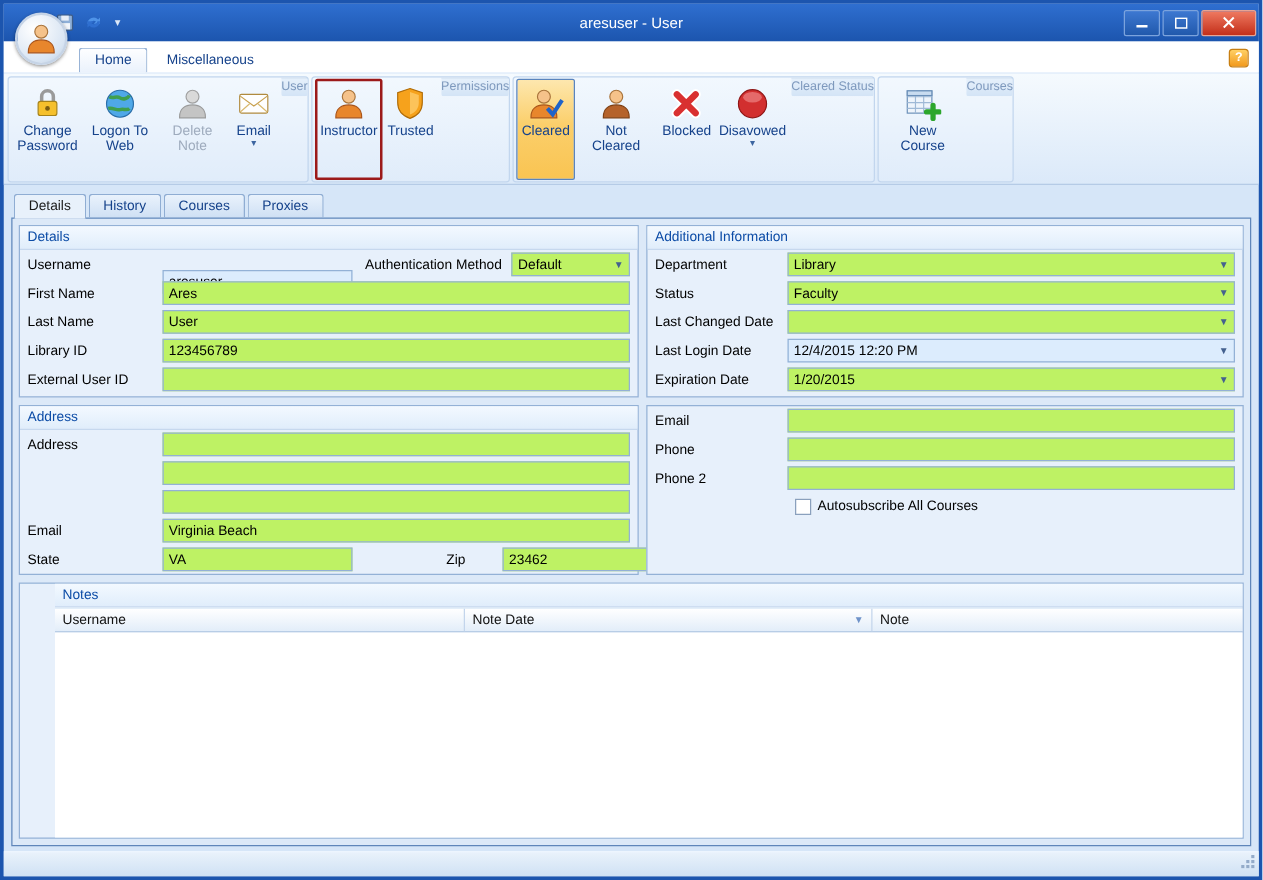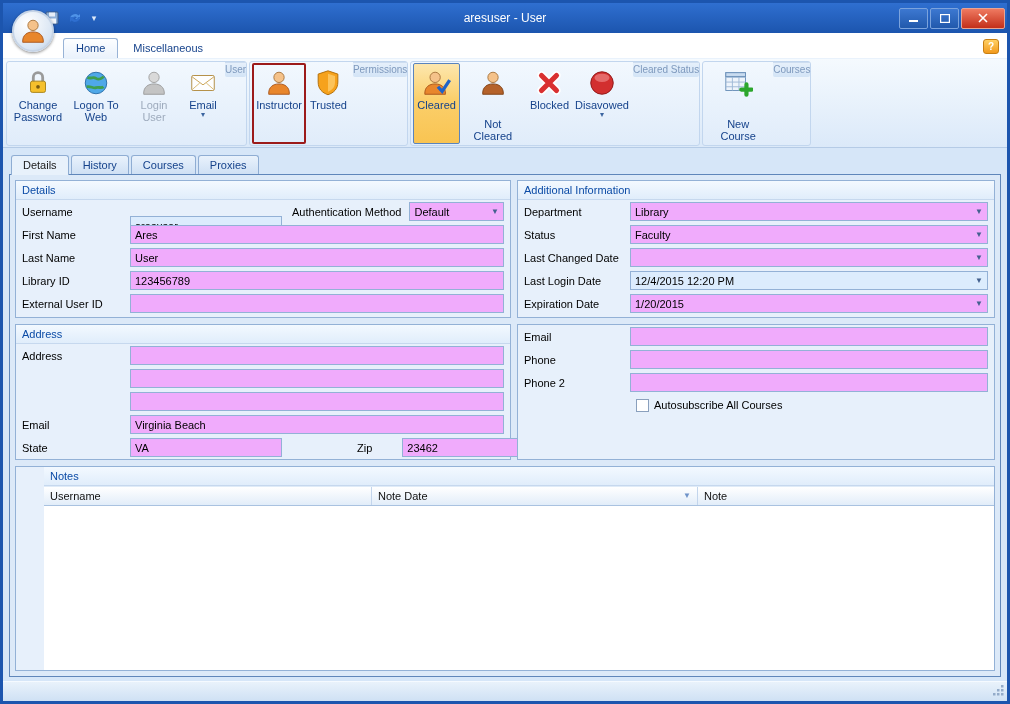--- a/index.html
+++ b/index.html
@@ -43,21 +43,21 @@
             border-bottom: 1px solid #b5cbe6; display: flex; padding: 1px 2px 0; flex: 0 0 auto; }
   .rgroup { display: flex; flex-direction: row; border: 1px solid #c2d6ee; border-radius: 3px;
             margin: 1px; background: linear-gradient(#f2f8fe, #e0ecfa); }
   .rbtns { flex: 1; display: flex; align-items: stretch; padding: 1px 2px; }
   .rcap { height: 15px; text-align: center; color: #7e99bd; font-size: 10px;
           background: linear-gradient(#e6f0fb, #d3e4f6); border-top: 1px solid #cdddf0;
           border-radius: 0 0 2px 2px; padding-top: 1px; }
   .rb { max-width: 58px; min-width: 40px; display: flex; flex-direction: column; align-items: center;
         padding: 3px 3px 1px; border: 1px solid transparent; border-radius: 2px; color: #15428b;
         text-align: center; line-height: 12px; }
-  .rb.wide { max-width: 66px; justify-content: space-between; }
+  .rb.wide { max-width: 66px; }
   .rb .ric { height: 32px; display: flex; align-items: center; justify-content: center; }
   .rb.checked { background: linear-gradient(#fde7ae, #fbcf6b 45%, #f9c452); border-color: #5a84bd; }
   .rb.focused { border: 2px solid #9c1a1a; padding: 2px 2px 0; }
   .rb.disabled { color: #9eabbd; }
   .drop { font-size: 8px; color: #3c65a0; line-height: 7px; }
 
   
   .dtabs { display: flex; margin: 6px 6px 0 8px; align-items: flex-end; height: 20px; flex: 0 0 auto; }
   .dtab { padding: 3px 11px; margin-right: 2px; background: linear-gradient(#e9f2fc, #cfe0f4);
           border: 1px solid #8fadd3; border-bottom: 0; border-radius: 3px 3px 0 0; color: #15428b;
@@ -71,21 +71,21 @@
   .prow1 { height: 138px; }
   .prow2 { height: 136px; }
   .col-l { width: 496px; flex: 0 0 auto; }
   .col-r { flex: 1; }
   .gbox { border: 1px solid #93b1d6; background: #e7f0fb; height: 100%; display: flex; flex-direction: column; }
   .gbox-h { padding: 3px 6px; color: #0b4ba6; background: linear-gradient(#f3f9ff, #e0edfb);
             border-bottom: 1px solid #c6d8ee; flex: 0 0 auto; }
   .frow { display: flex; align-items: center; padding: 0 6px; height: 23px; flex: 0 0 auto; }
   .flabel { width: 108px; flex: 0 0 auto; color: #000; }
   .flabel.r { width: 106px; }
-  .fld { flex: 1; height: 19px; border: 1px solid #93b1d6; background: #f0abfc; padding: 2px 4px;
+  .fld { flex: 1; height: 19px; border: 1px solid #93b1d6; background: #bef264; padding: 2px 4px;
          font-size: 11px; color: #000; font-family: inherit; }
   input.fld { outline: none; }
   .fld.ro { background: #dcecfd; }
   .combo { display: flex; align-items: center; position: relative; padding-right: 16px; }
   .cval { flex: 1; overflow: hidden; white-space: nowrap; }
   .carrow { position: absolute; right: 1px; top: 1px; bottom: 1px; width: 14px; display: flex;
             align-items: center; justify-content: center; color: #44618f; font-size: 8px; }
   .fixed140 { flex: 0 0 140px; margin-top: 28px; }
   .fixed120 { flex: 0 0 120px; }
   .fixed132 { flex: 0 0 132px; }
@@ -189,21 +189,21 @@
           </span>
           <span>Logon To Web</span>
         </div>
         <div class="rb disabled">
           <span class="ric">
             <svg width="30" height="30" viewBox="0 0 32 32">
                 <circle cx="16" cy="10" r="5.5" fill="#d9d9d9" stroke="#a0a0a0"></circle>
                 <path d="M5 27c0-6.5 4.5-10 11-10s11 3.5 11 10v1H5z" fill="#c4c4c4" stroke="#9a9a9a"></path>
               </svg>
           </span>
-          <span>Login User</span>
+          <span>Delete Note</span>
         </div>
         <div class="rb">
           <span class="ric">
             <svg width="30" height="30" viewBox="0 0 32 32">
                 <rect x="4" y="8" width="24" height="16" rx="1.5" fill="#fefefe" stroke="#b08a3e"></rect>
                 <path d="M4.5 9.5L16 18 27.5 9.5" fill="none" stroke="#c8a04e"></path>
                 <path d="M4.5 23l8-7M27.5 23l-8-7" stroke="#d8b86e" fill="none"></path>
               </svg>
           </span>
           <span>Email</span>

